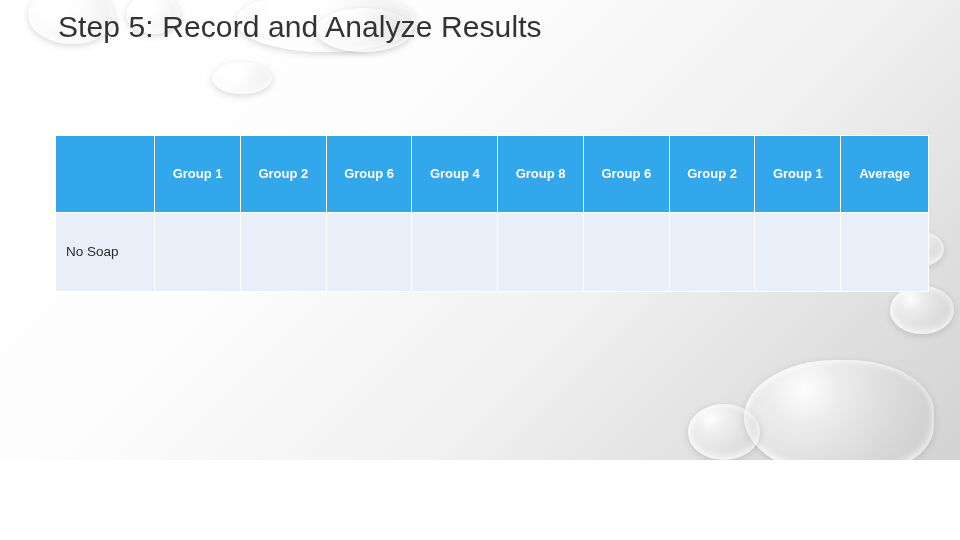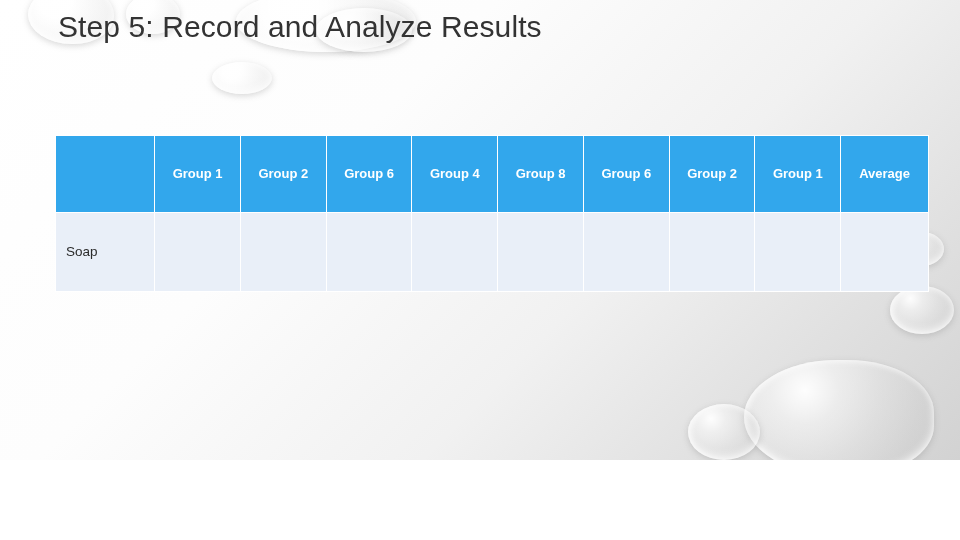--- a/index.html
+++ b/index.html
@@ -143,21 +143,21 @@
         <th>Group 4</th>
         <th>Group 8</th>
         <th>Group 6</th>
         <th>Group 2</th>
         <th>Group 1</th>
         <th>Average</th>
       </tr>
     </thead>
     <tbody>
       <tr>
-        <td class="rowlabel">Soap</td>
+        <td class="rowlabel">No Soap</td>
         <td></td>
         <td></td>
         <td></td>
         <td></td>
         <td></td>
         <td></td>
         <td></td>
         <td></td>
         <td></td>
       </tr>

